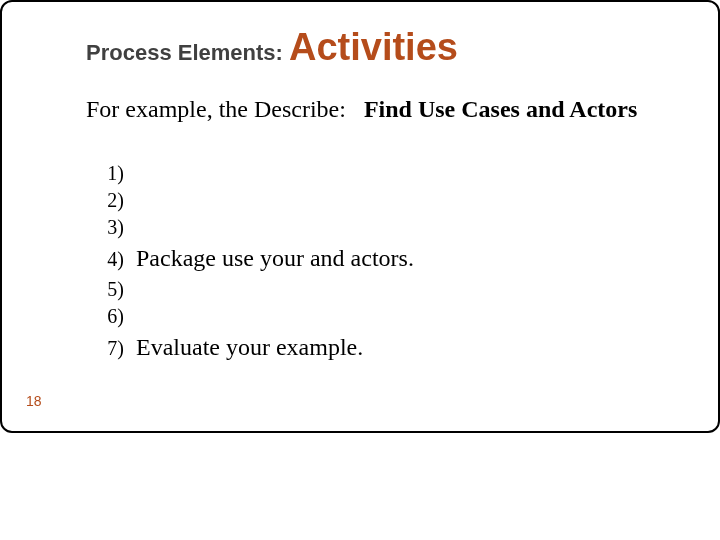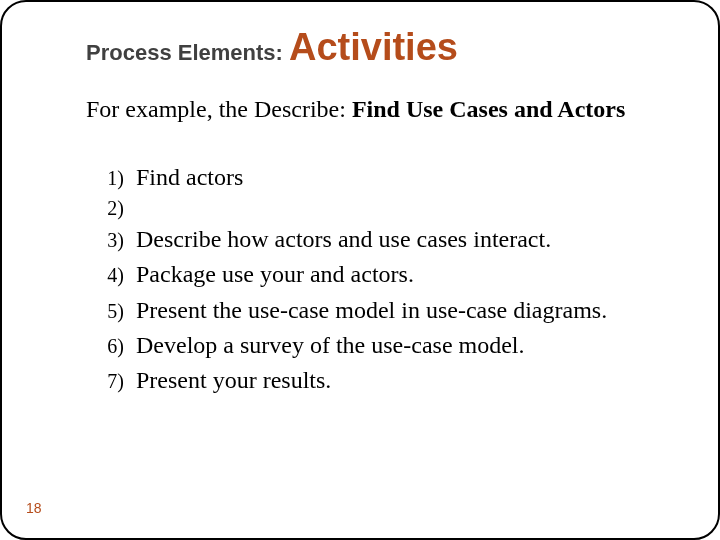--- a/index.html
+++ b/index.html
@@ -8,24 +8,24 @@
     width: 720px;
     height: 540px;
     background: #fff;
     font-family: "Times New Roman", Times, serif;
     color: #000;
     overflow: hidden;
   }
   .slide {
     position: relative;
     width: 720px;
-    height: 540px;
+    height: 433px;
     box-sizing: border-box;
     border: 2px solid #000;
-    border-radius: 26px;
+    border-radius: 12px;
   }
   .title {
     position: absolute;
     left: 84px;
     top: 24px;
     white-space: nowrap;
   }
   .title-small {
     font-family: Arial, Helvetica, sans-serif;
     font-weight: 700;
@@ -43,20 +43,21 @@
   .intro {
     position: absolute;
     left: 84px;
     top: 92px;
     width: 560px;
     font-size: 24px;
     line-height: 1.25;
   }
   .intro .bold {
     font-weight: 700;
+    margin-left: 12px;
   }
   .list {
     position: absolute;
     left: 90px;
     top: 160px;
     width: 560px;
   }
   .list-row {
     display: flex;
     align-items: baseline;
@@ -92,42 +93,38 @@
     <span class="title-small">Process Elements: </span><span class="title-big">Activities</span>
   </div>
 
   <div class="intro">
     <span>For example, the Describe: </span><span class="bold">Find Use Cases and Actors</span>
   </div>
 
   <div class="list">
     <div class="list-row">
       <span class="num">1)</span>
-      <span class="item">Find actors</span>
     </div>
     <div class="list-row">
       <span class="num">2)</span>
     </div>
     <div class="list-row">
       <span class="num">3)</span>
-      <span class="item">Describe how actors and use cases interact.</span>
     </div>
     <div class="list-row">
       <span class="num">4)</span>
       <span class="item">Package use your and actors.</span>
     </div>
     <div class="list-row">
       <span class="num">5)</span>
-      <span class="item">Present the use-case model in use-case diagrams.</span>
     </div>
     <div class="list-row">
       <span class="num">6)</span>
-      <span class="item">Develop a survey of the use-case model.</span>
     </div>
     <div class="list-row">
       <span class="num">7)</span>
-      <span class="item">Present your results.</span>
+      <span class="item">Evaluate your example.</span>
     </div>
   </div>
 
   <div class="pagenum">18</div>
 
 </div>
 
 </body></html>

